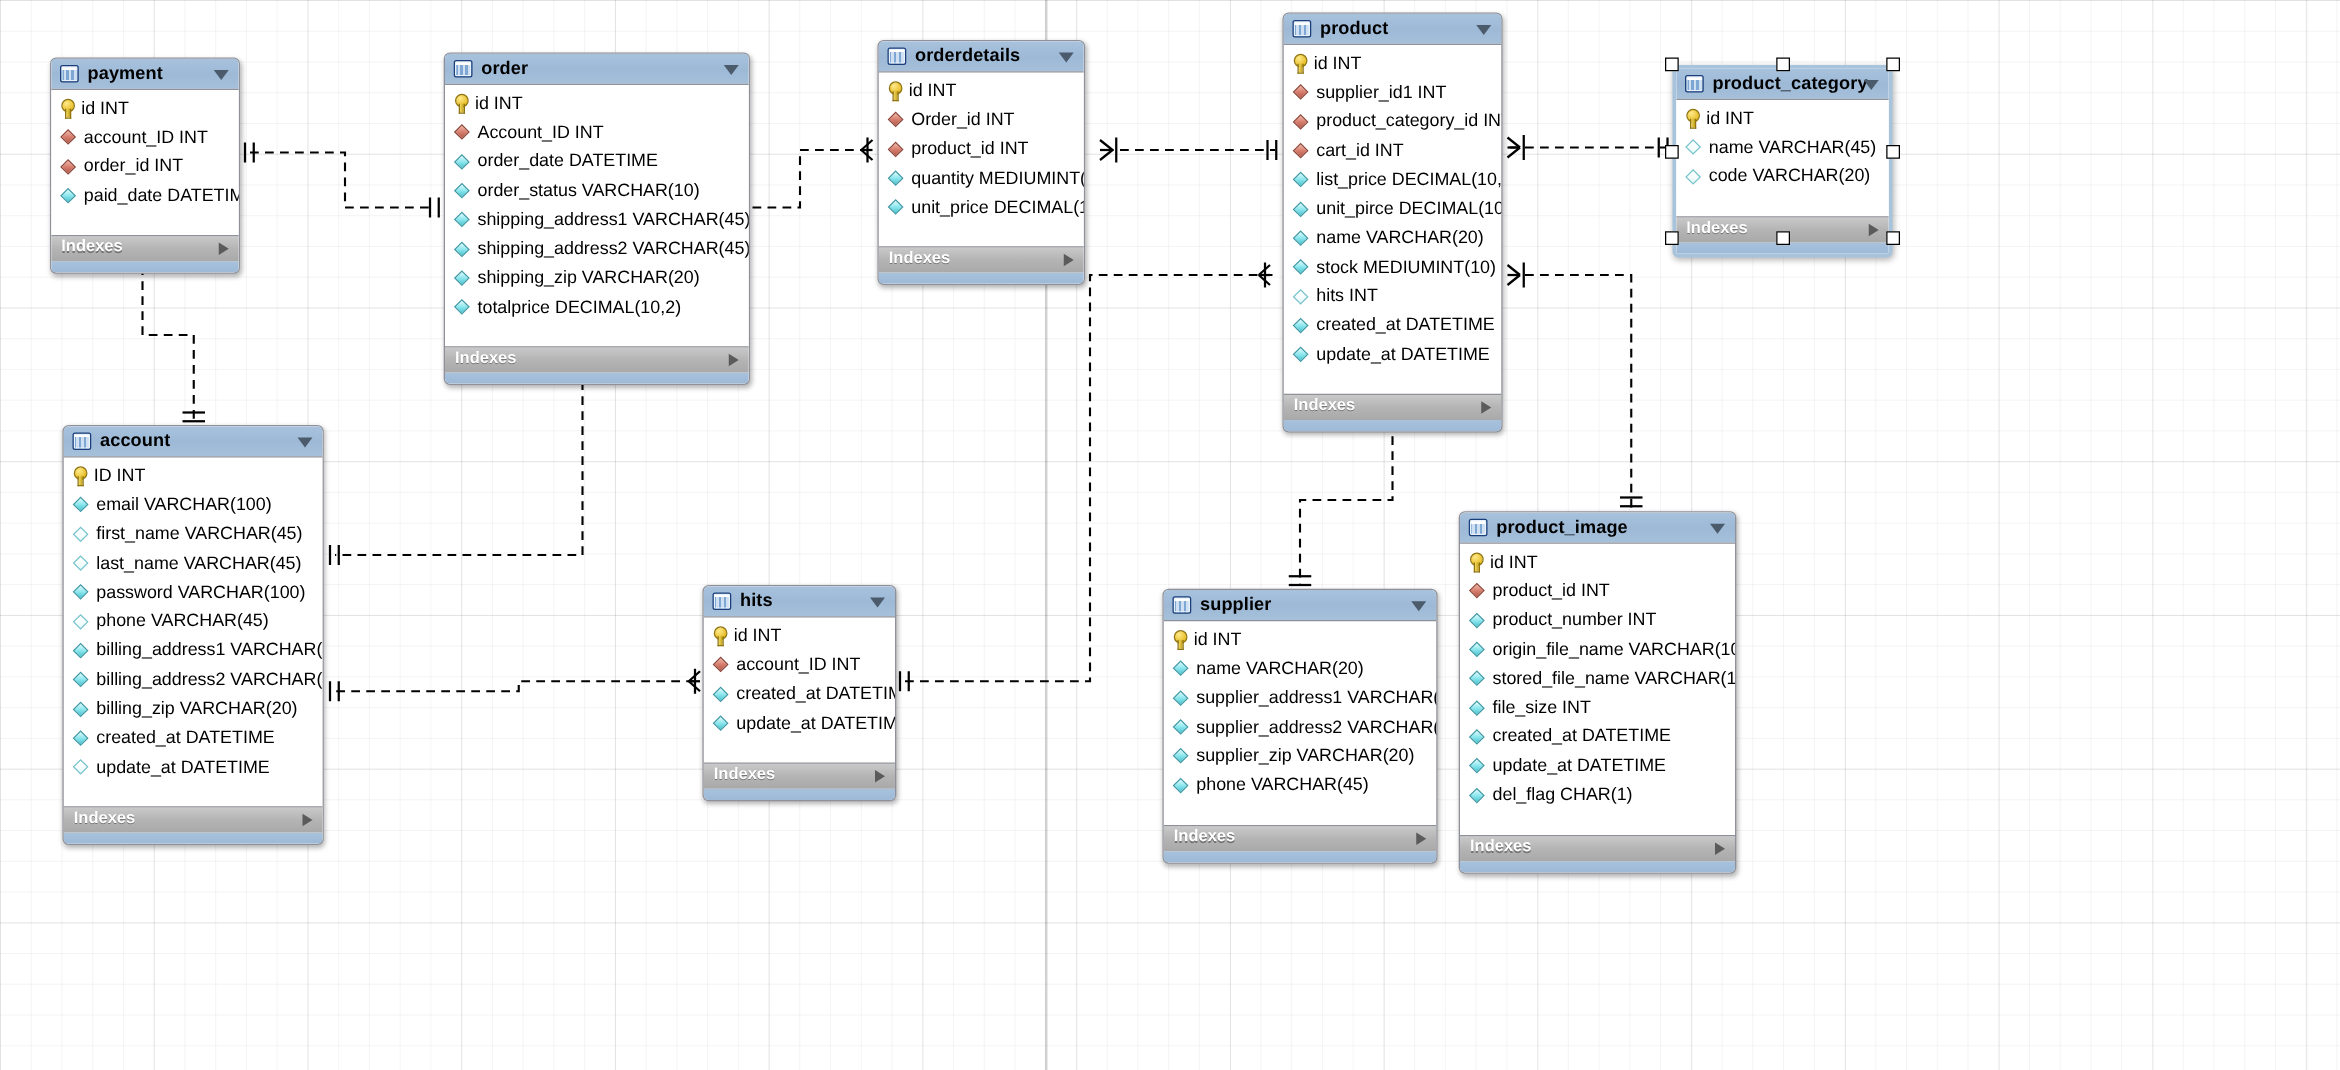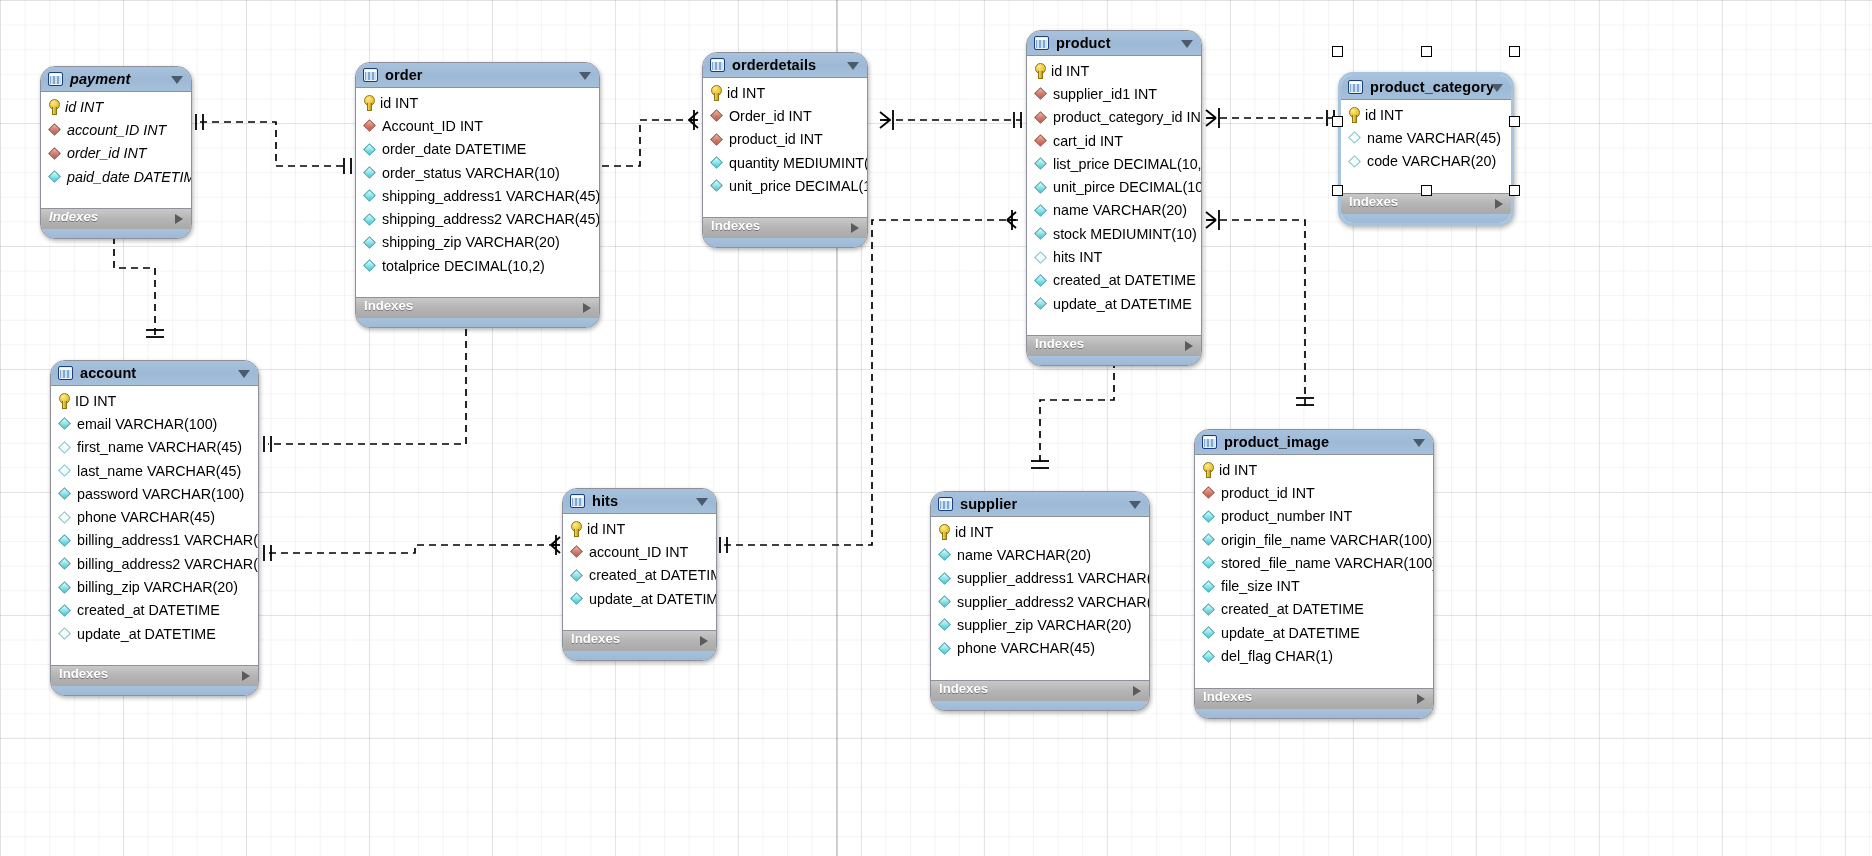--- a/index.html
+++ b/index.html
@@ -33,26 +33,25 @@
     position: absolute;
     left: 0; top: 0;
     width: 1872px; height: 856px;
     pointer-events: none;
     overflow: visible;
   }
 
   
   .tbl {
     position: absolute;
-    border-radius: 15px;
+    border-radius: 5px;
     background: #ffffff;
     border: 1px solid #8e9199;
     box-shadow: 1px 2px 4px rgba(0,0,0,0.30);
     overflow: hidden;
-    margin-top: 20px;
   }
   .tbl.selected {
     border: 3px solid #a8c4dd;
     box-shadow: 1px 2px 5px rgba(0,0,0,0.30);
   }
   .tbl-hdr {
     display: flex;
     align-items: center;
     height: 25px;
     padding: 0 6px 0 7px;
@@ -282,21 +281,21 @@
       <line x1="727" y1="537" x2="727" y2="553"></line>
 
       <line x1="1016" y1="212" x2="1007" y2="220"></line>
       <line x1="1016" y1="228" x2="1007" y2="220"></line>
       <line x1="1016" y1="220" x2="1007" y2="220"></line>
       <line x1="1012" y1="210" x2="1012" y2="230"></line>
     </g>
   </svg>
 
   <div id="tables-layer">
-      <div class="tbl" style="left: 40px; top: 46px; width: 152px; font-style: italic;">
+      <div class="tbl" style="left: 40px; top: 46px; width: 152px;">
         <div class="tbl-hdr">
           <span class="tbl-icon"></span>
           <span class="tbl-title">payment</span>
           <span class="hdr-caret"></span>
         </div>
         <div class="cols">
           <div class="col">
             <span class="ic ic-key"></span>
             <span class="col-name">id INT</span>
           </div>
@@ -698,21 +697,21 @@
             </span>
             <span class="col-name">phone VARCHAR(45)</span>
           </div>
         </div>
         <div class="idx-bar">
           <span class="idx-label">Indexes</span>
           <span class="idx-caret"></span>
         </div>
         <div class="tbl-foot"></div>
       </div>
-      <div class="tbl" style="left: 1194px; top: 409px; width: 240px;">
+      <div class="tbl" style="left: 1167px; top: 409px; width: 222px;">
         <div class="tbl-hdr">
           <span class="tbl-icon"></span>
           <span class="tbl-title">product_image</span>
           <span class="hdr-caret"></span>
         </div>
         <div class="cols">
           <div class="col">
             <span class="ic ic-key"></span>
             <span class="col-name">id INT</span>
           </div>

